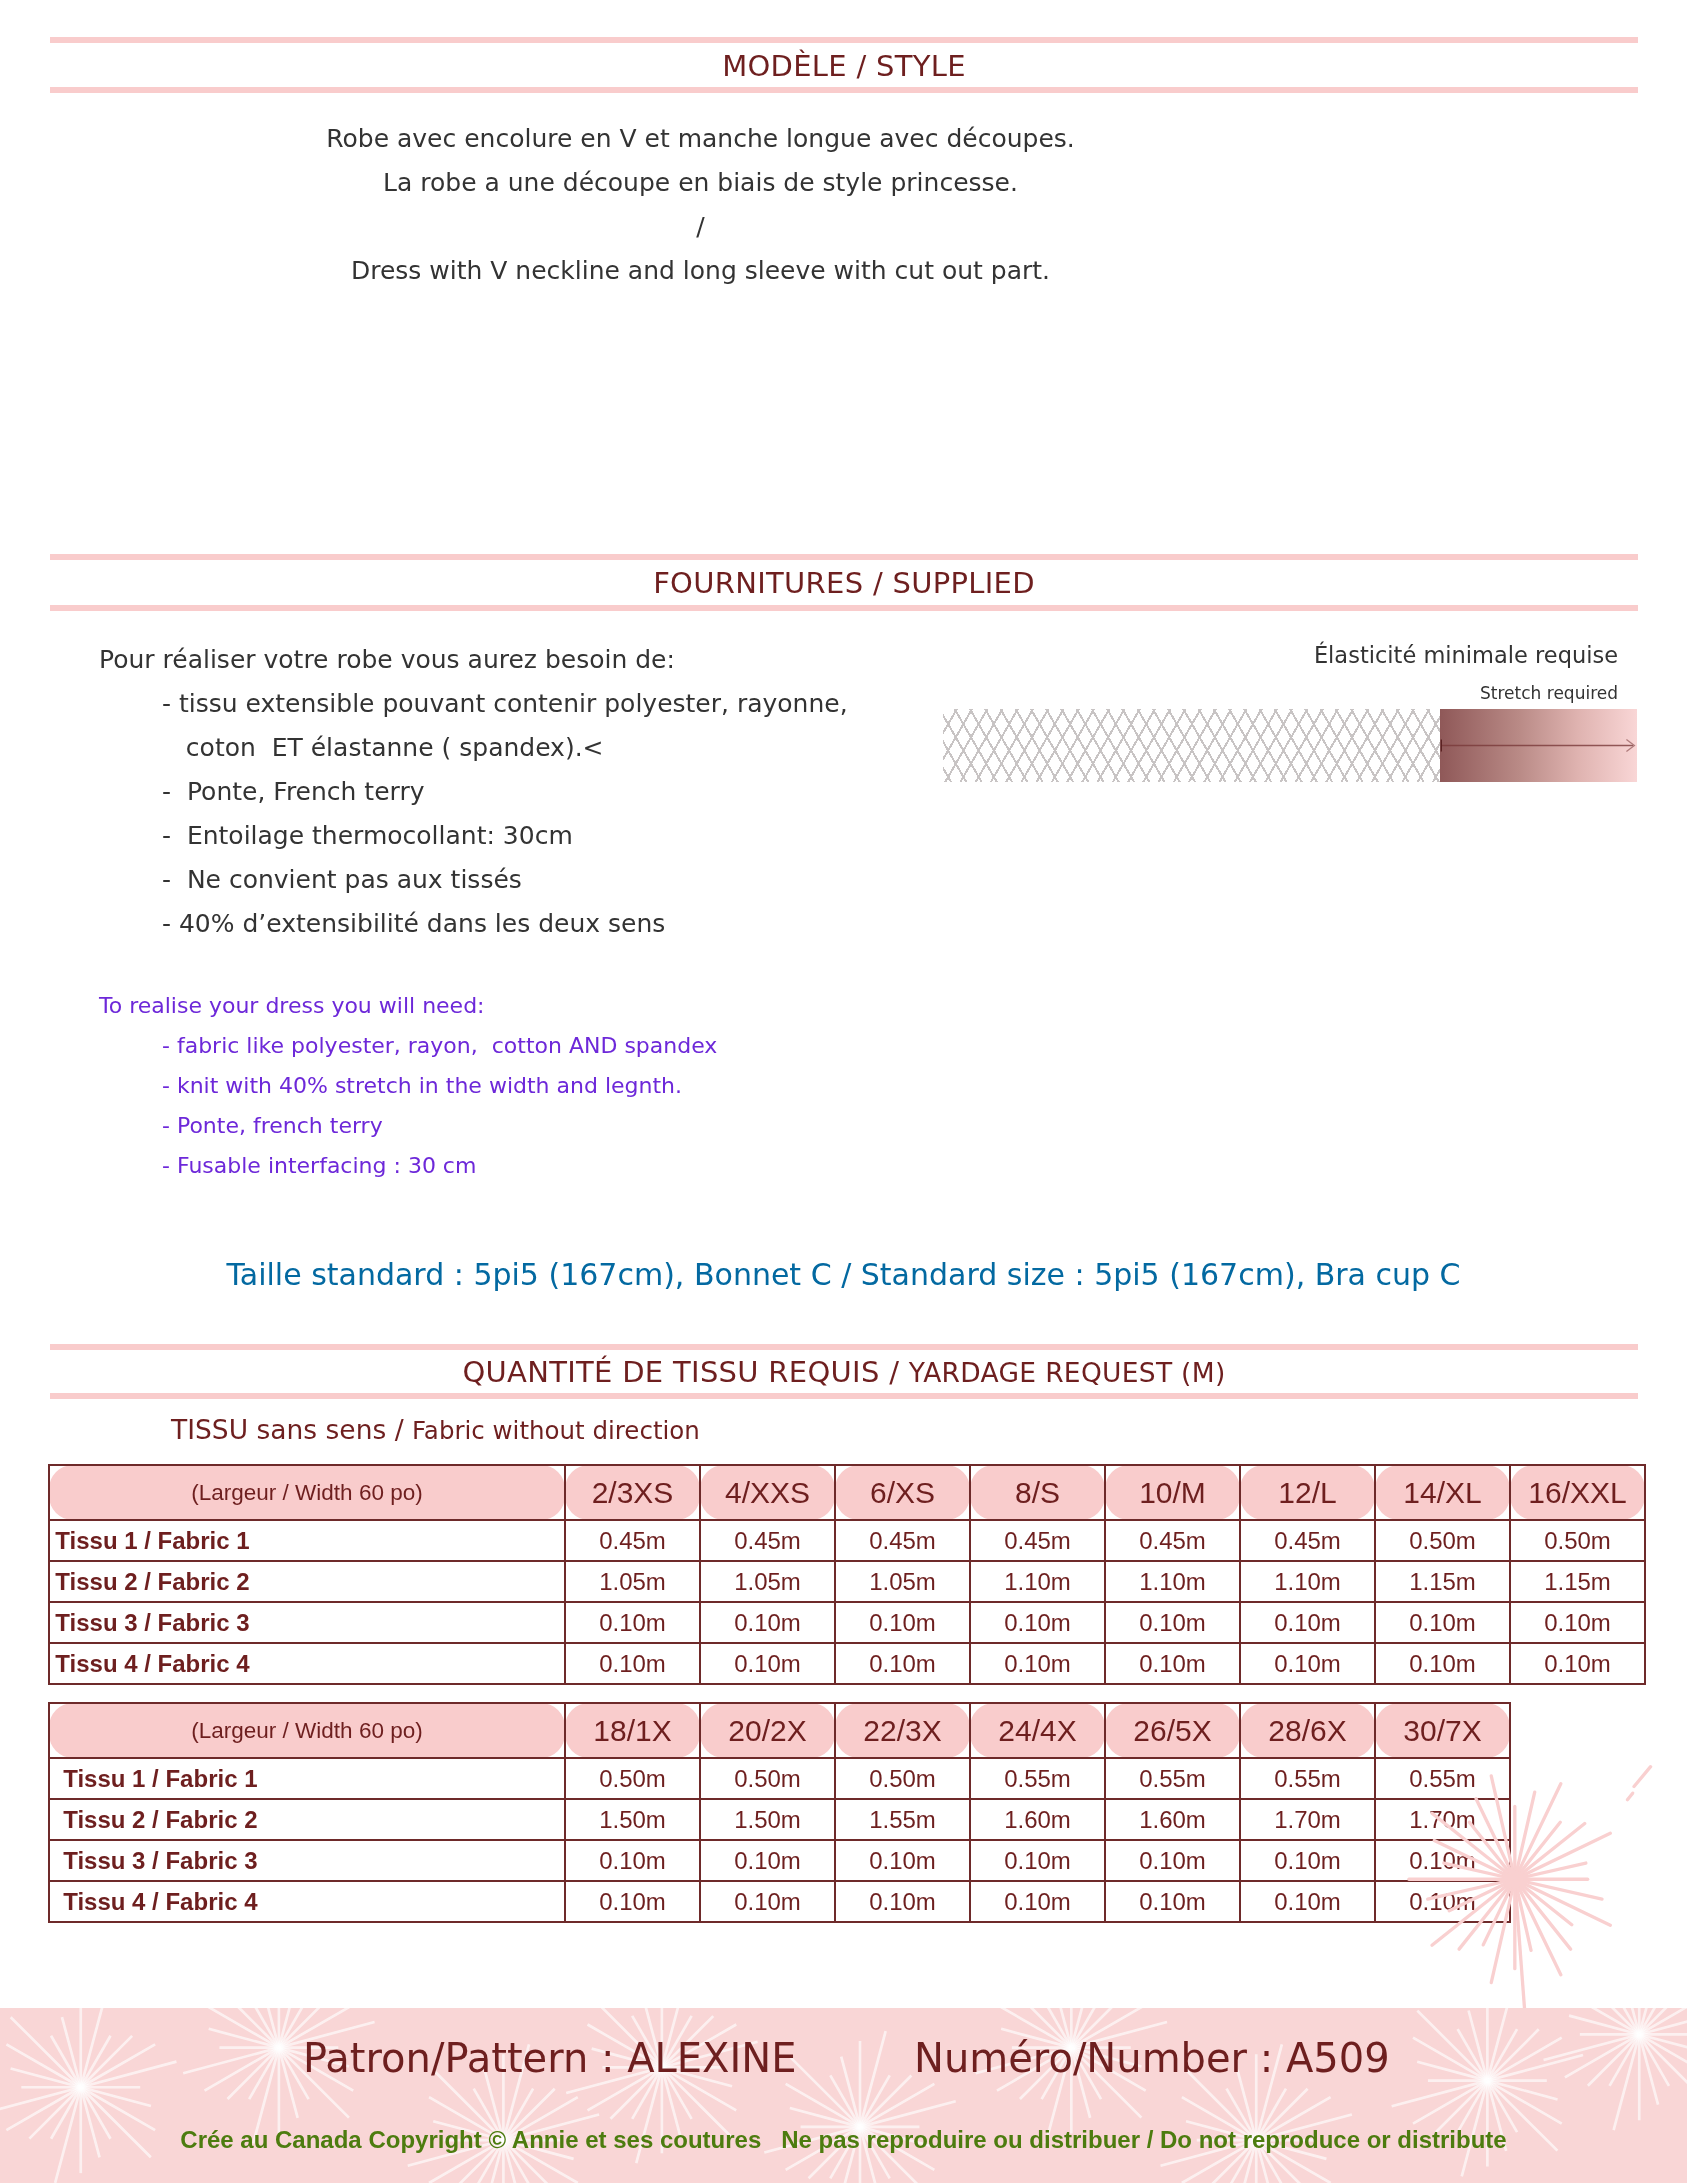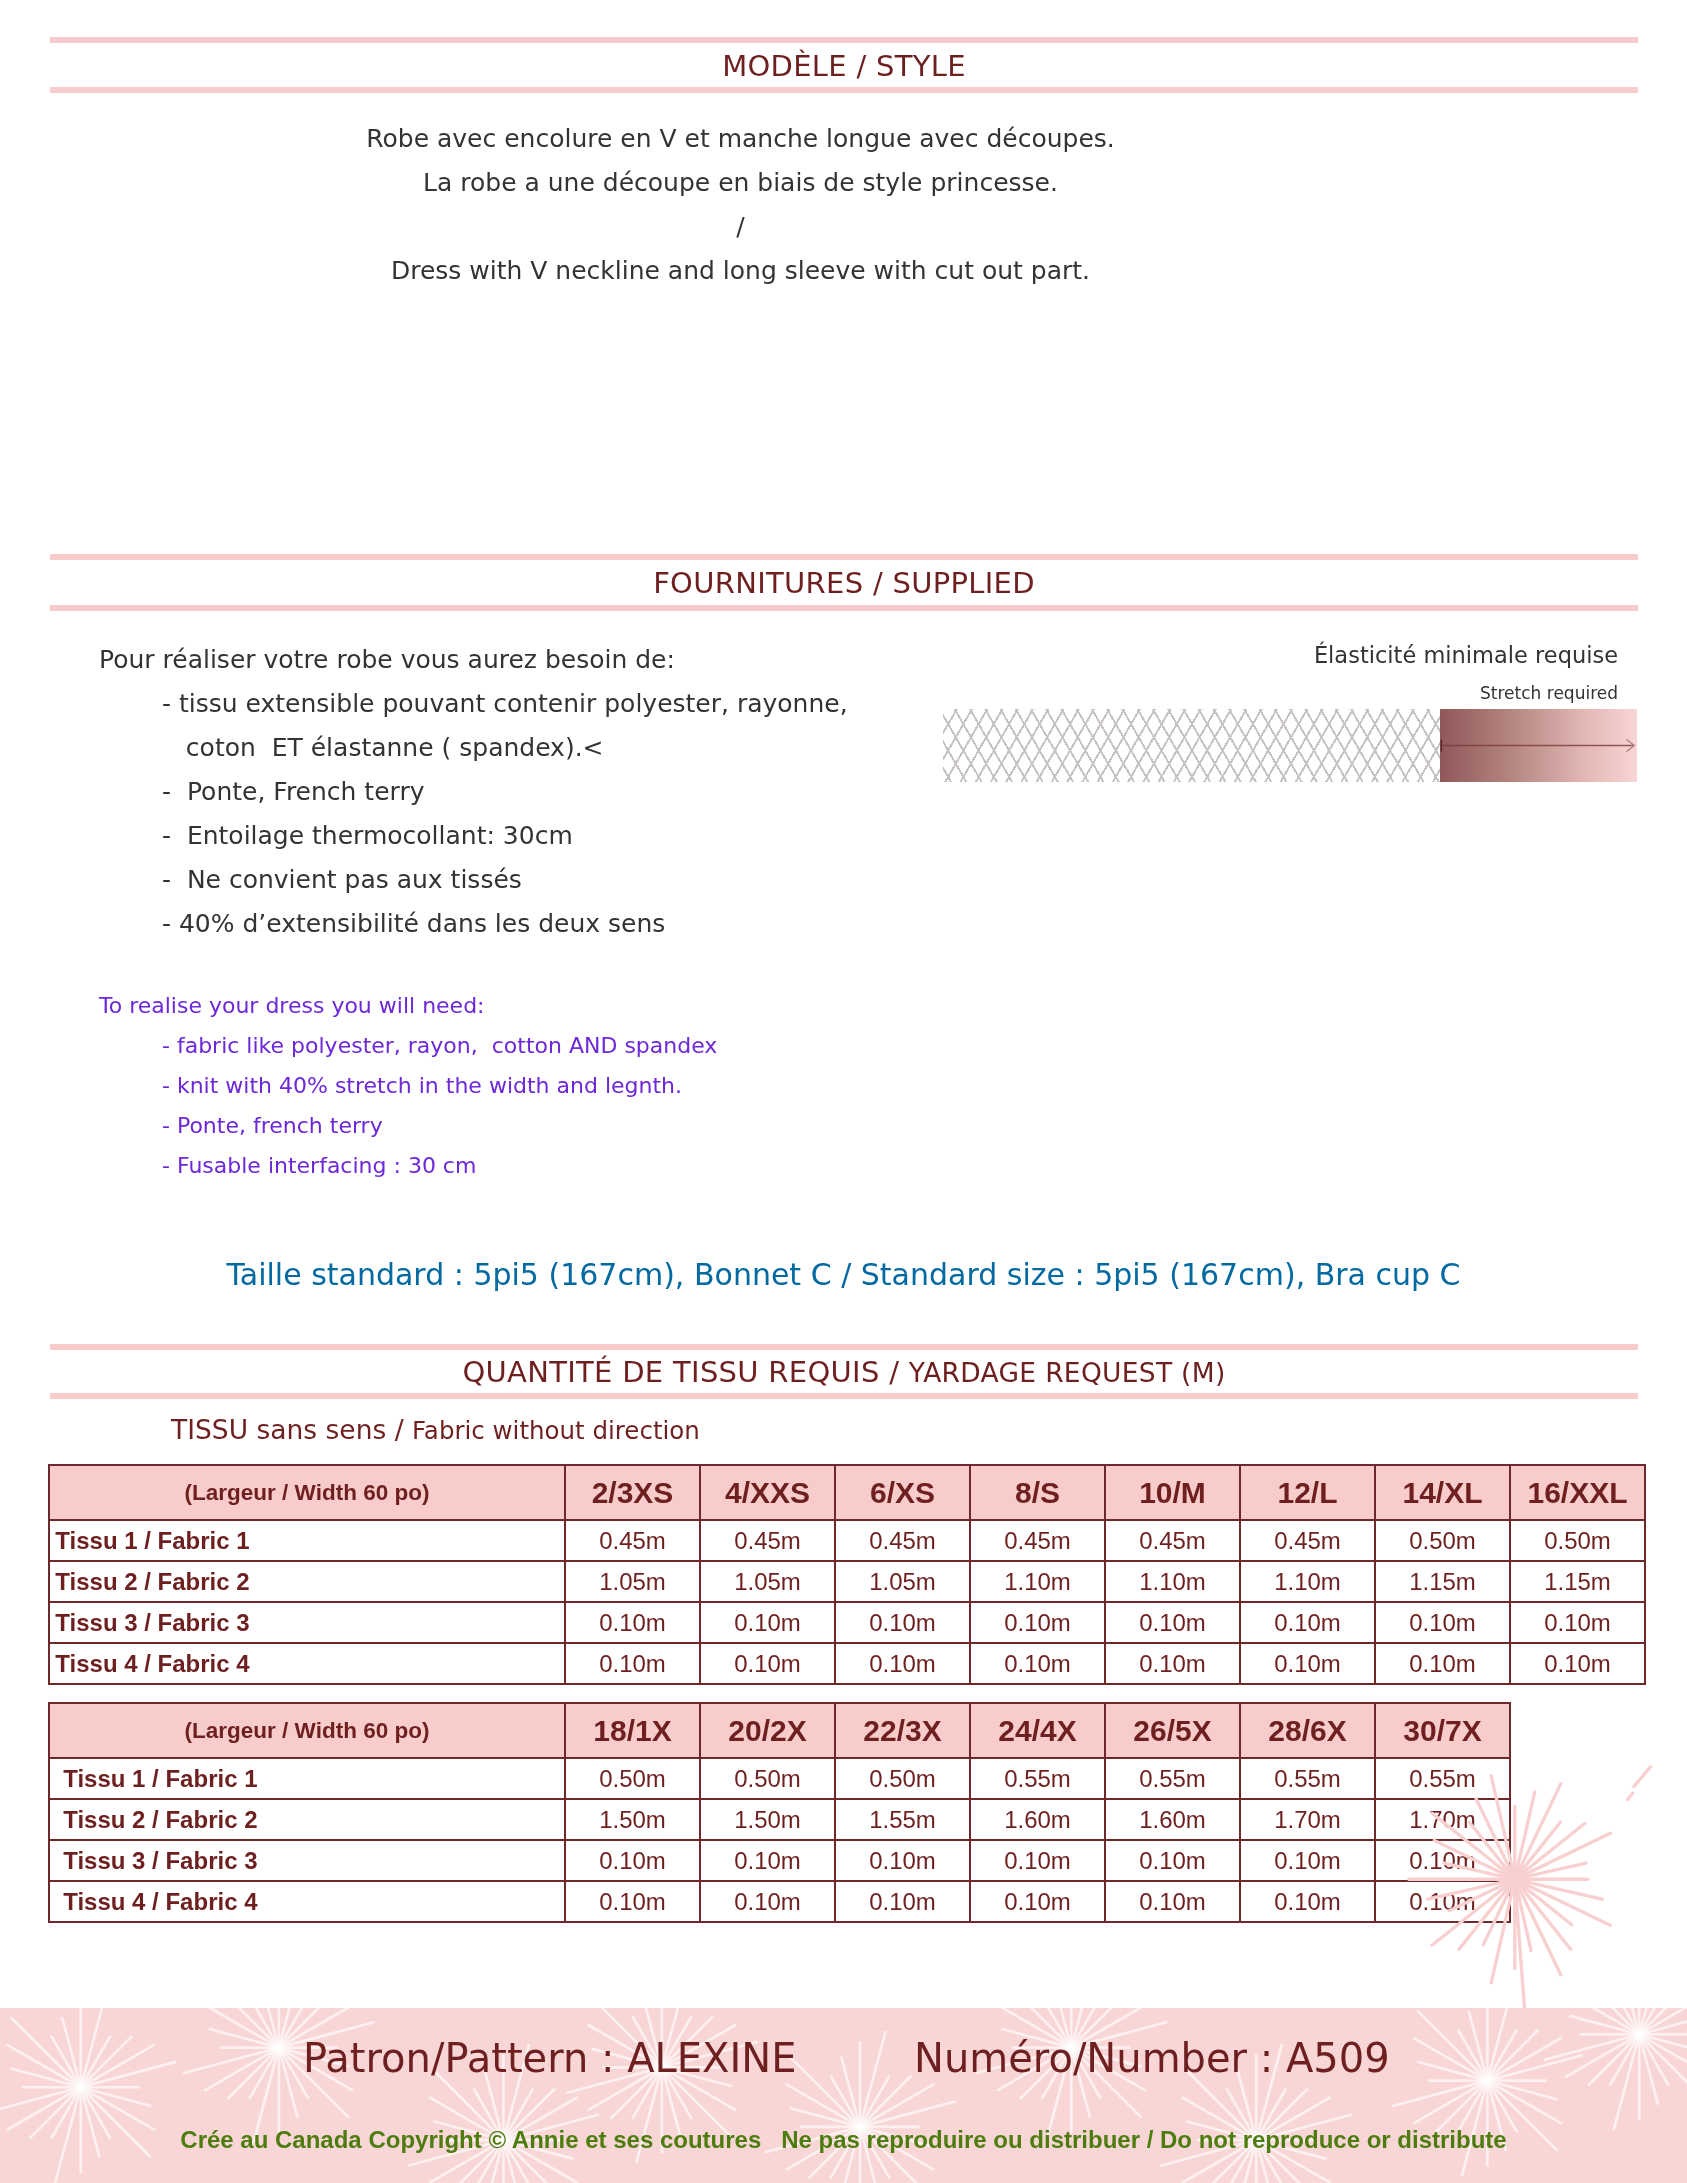--- a/index.html
+++ b/index.html
@@ -9,21 +9,21 @@
     font-family: "Liberation Sans", sans-serif;
     color: #333333;
   }
   .pink-bar { position: absolute; left: 50px; width: 1588px; height: 6px; background: #f9cccc; }
   .section-title {
     position: absolute; left: 50px; width: 1588px; text-align: center;
     color: #6e1f1f; font-size: 29px; font-family: "DejaVu Sans", sans-serif;
     letter-spacing: 0.3px;
   }
   .section-title .small { font-size: 26.5px; }
-  .desc { position: absolute; left: 0; width: 1401px; text-align: center; font-size: 25px; color: #333; font-family: "DejaVu Sans", sans-serif; padding-left: 40px; }
+  .desc { position: absolute; left: 0; width: 1401px; text-align: center; font-size: 25px; color: #333; font-family: "DejaVu Sans", sans-serif; }
   .desc div { height: 44px; line-height: 44px; }
   .supplies-fr { position: absolute; left: 99px; top: 638px; font-size: 25px; font-family: "DejaVu Sans", sans-serif; color: #333; }
   .supplies-fr div { height: 44px; line-height: 44px; white-space: pre; }
   .supplies-en { position: absolute; left: 99px; top: 986px; font-size: 22px; font-family: "DejaVu Sans", sans-serif; color: #6d28d9; }
   .supplies-en div { height: 40px; line-height: 40px; white-space: pre; }
   .ind1 { padding-left: 63px; }
   .stretch-title { position: absolute; right: 69px; top: 642px; font-size: 22.5px; font-family: "DejaVu Sans", sans-serif; color: #333; }
   .stretch-sub { position: absolute; right: 69px; top: 683px; font-size: 17px; font-family: "DejaVu Sans", sans-serif; color: #333; }
   .knit {
     position: absolute; left: 943px; top: 709px; width: 498px; height: 73px;
@@ -39,21 +39,21 @@
   .stretch-arrow { position: absolute; left: 1440px; top: 709px; width: 197px; height: 73px; }
   .std-size { position: absolute; left: 0; width: 1687px; top: 1257px; text-align: center; font-size: 30px; color: #0369a1; font-family: "DejaVu Sans", sans-serif; }
   .fabric-dir { position: absolute; left: 171px; top: 1414px; font-size: 26.5px; color: #6e1f1f; font-family: "DejaVu Sans", sans-serif; }
   .fabric-dir .small { font-size: 24.5px; }
 
   table.yard {
     position: absolute; border-collapse: collapse;
     font-family: "Liberation Sans", sans-serif; color: #6e1f1f;
   }
   table.yard td, table.yard th { border: 2px solid #6e2a2a; padding: 0; }
-  table.yard th { background: #f9cccc; height: 53px; font-size: 30px; font-weight: bold; text-align: center; }
+  table.yard th { background: #f9cccc; height: 53px; font-size: 30px; font-weight: normal; text-align: center; border-radius: 24px; }
   table.yard th.lbl { font-size: 22.5px; width: 514px; }
   table.yard th.sz { width: 133px; }
   table.yard td { height: 39px; font-size: 24px; text-align: center; }
   table.yard td.rowlbl { text-align: left; font-weight: bold; font-size: 24px; padding-left: 5.3px; }
   #table1 { left: 48px; top: 1464px; }
   #table2 { left: 48px; top: 1702px; }
   #table2 td.rowlbl { padding-left: 13.2px; }
 
   .deco { position: absolute; left: 1389px; top: 1760px; width: 298px; height: 265px; }
   .footer {

